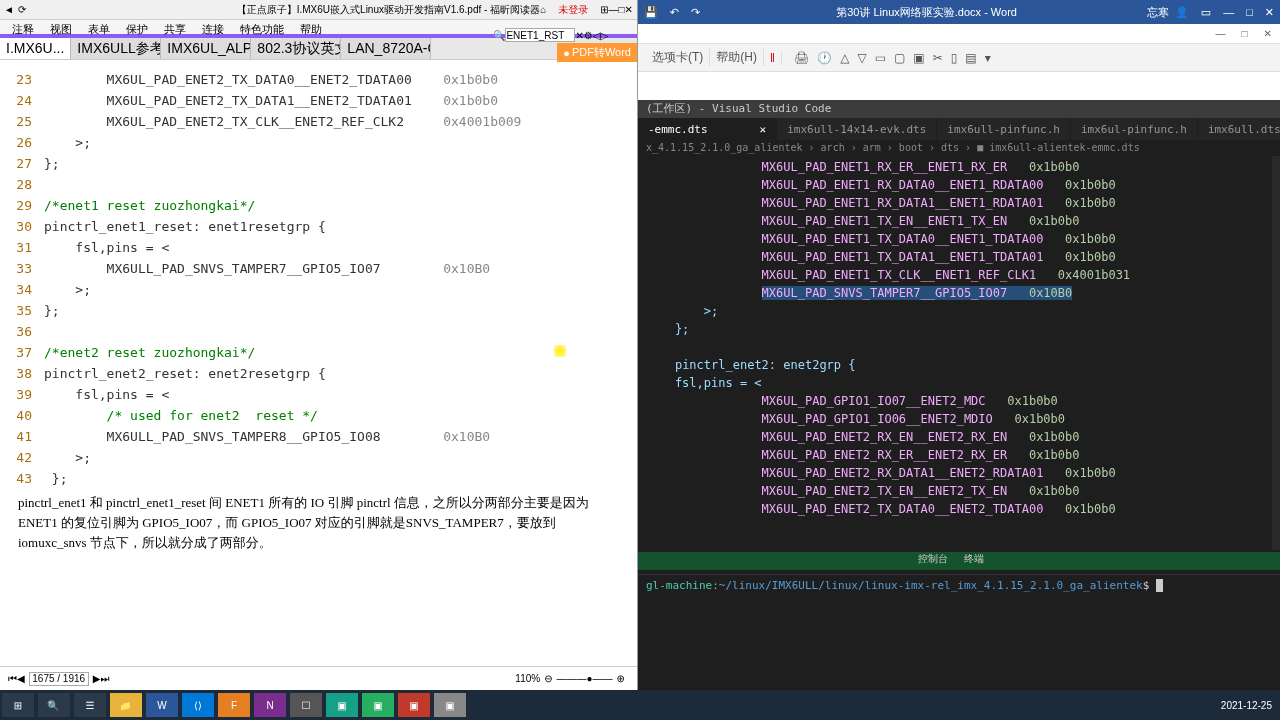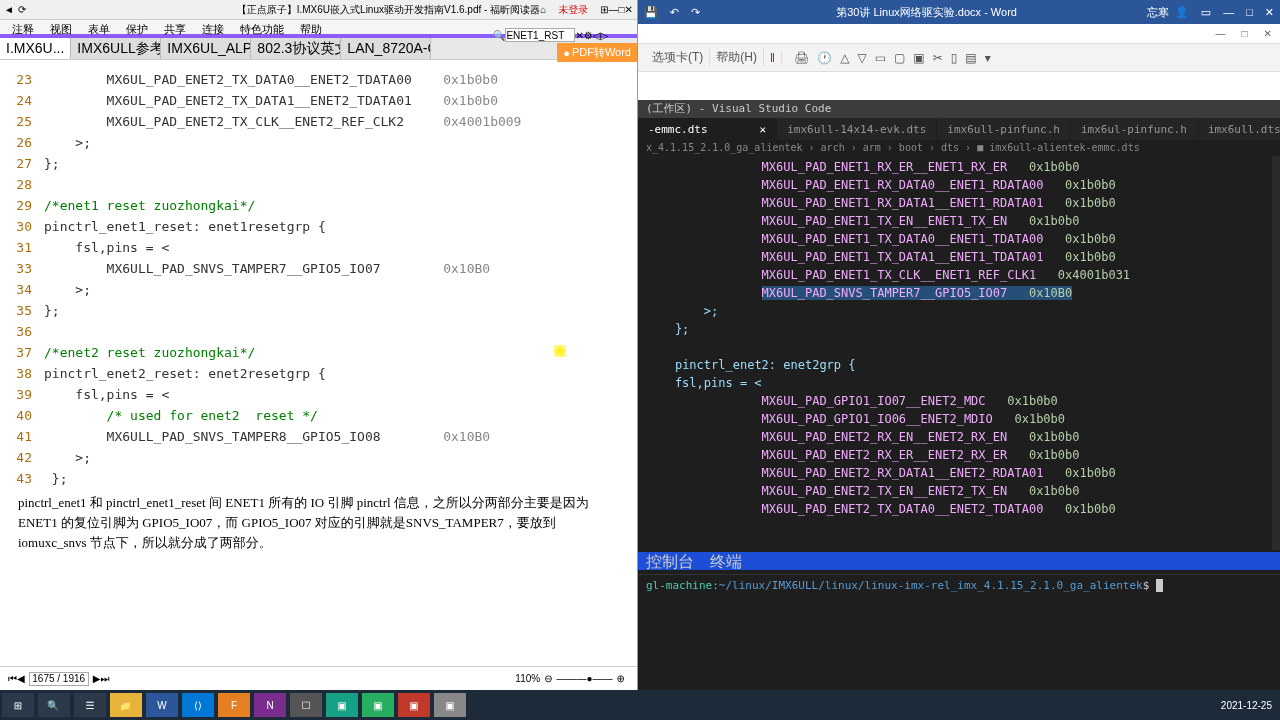--- a/index.html
+++ b/index.html
@@ -40,21 +40,21 @@
 .vsc-title { height: 18px; background: #3c3c3c; color: #ccc; font-size: 11px; padding: 0 8px; line-height: 18px; }
 .vsc-tabs { height: 22px; background: #252526; display: flex; overflow: hidden; }
 .vsc-tab { padding: 2px 10px; color: #969696; font-size: 11px; border-right: 1px solid #1e1e1e; display: flex; align-items: center; white-space: nowrap; gap: 48px; }
 .vsc-tab.active { background: #1e1e1e; color: #fff; }
 .vsc-bread { height: 16px; background: #1e1e1e; color: #888; font-size: 10px; padding: 0 8px; line-height: 16px; }
 .vsc-code { padding: 2px 8px; line-height: 18px; font-size: 12px; }
 .vsc-line { white-space: pre; color: #9cdcfe; }
 .vsc-mac { color: #f0abfc; }
 .vsc-hex { color: #b5cea8; }
 .vsc-sel { background: #264f78; color: #fff; }
-.vsc-sec { position: absolute; bottom: 120px; left: 0; right: 0; height: 18px; background: #1d4ed8; color: #ccc; font-size: 16px; padding: 0 8px; display: flex; }
+.vsc-sec { position: absolute; bottom: 120px; left: 0; right: 0; height: 18px; background: #14532d; color: #ccc; font-size: 10px; padding: 0 8px; display: flex; justify-content: center; }
 .vsc-sec span { margin-right: 16px; }
 .vsc-term { position: absolute; bottom: 0; left: 0; right: 0; height: 116px; background: #1e1e1e; border-top: 1px solid #333; padding: 4px 8px; font-size: 11px; }
 .term-prompt { color: #4ec9b0; margin-top: 12px; }
 .term-path { color: #569cd6; }
 .vsc-scroll { position: absolute; right: 0; top: 56px; width: 8px; bottom: 140px; background: #2a2a2a; }
 .taskbar { position: absolute; bottom: 0; left: 0; right: 0; height: 30px; background: #1c2a3a; display: flex; align-items: center; }
 .taskbar .tb-item { width: 32px; height: 24px; margin: 0 2px; background: #2a3a4a; display: flex; align-items: center; justify-content: center; color: #fff; font-size: 10px; }
 .taskbar .tray { margin-left: auto; color: #fff; font-size: 10px; padding: 0 8px; display: flex; align-items: center; }
 .bottom-hint { position: absolute; bottom: 14px; left: 470px; right: 20px; height: 14px; background: #f9f0d8; border: 1px solid #d4b960; font-size: 10px; padding: 0 4px; line-height: 12px; color: #333; }
 </style>

